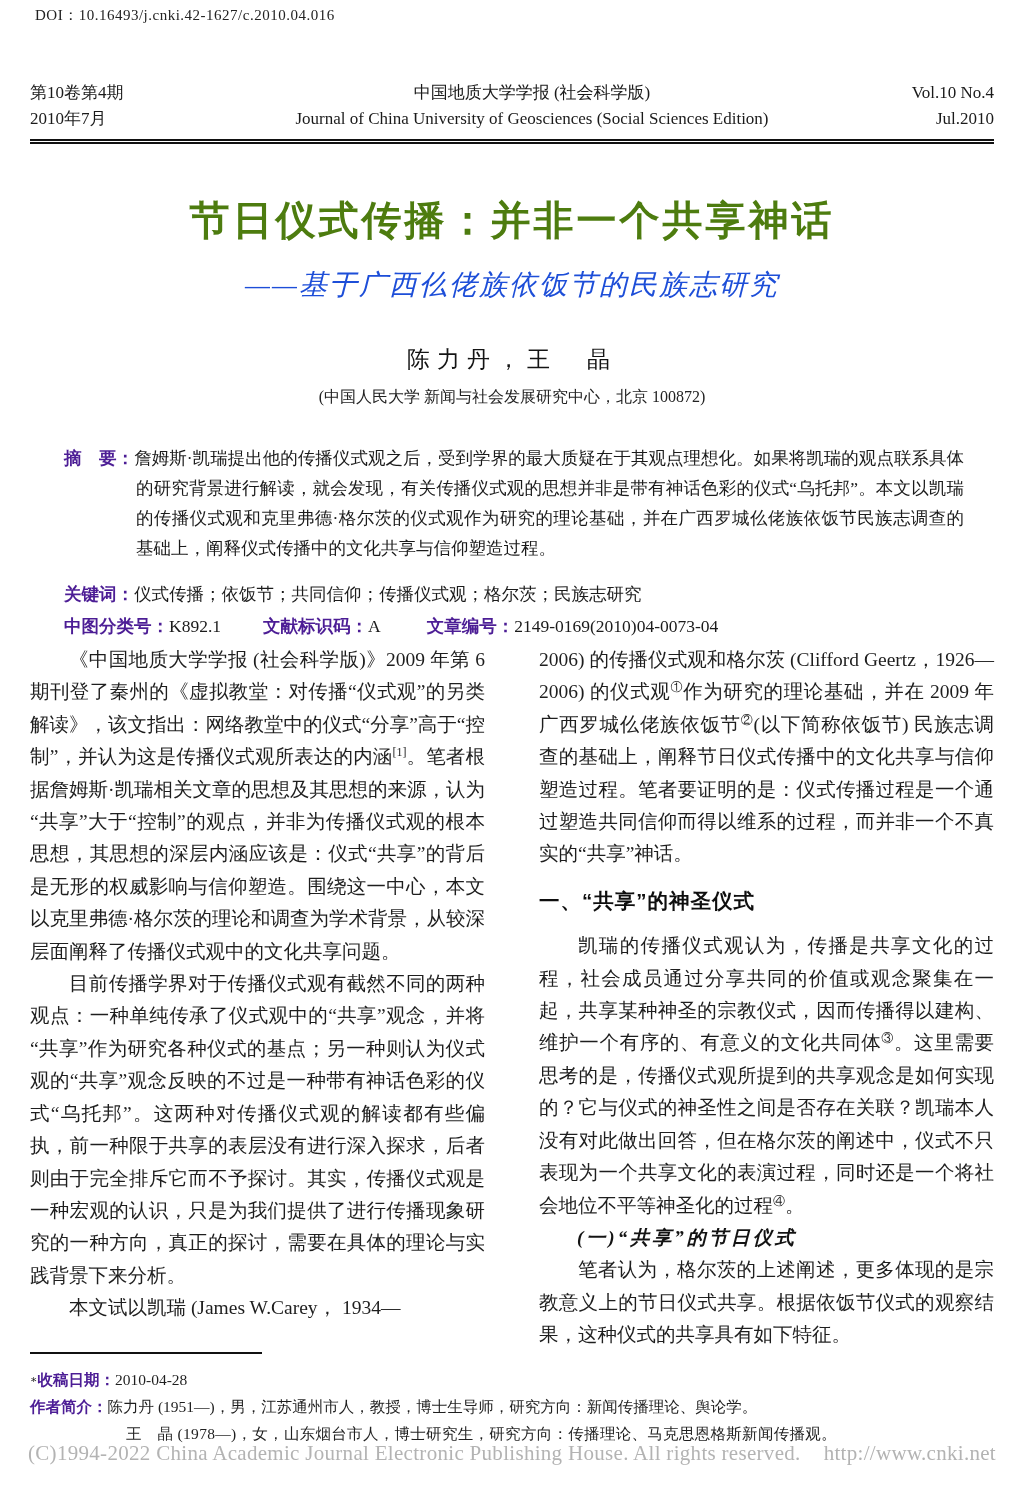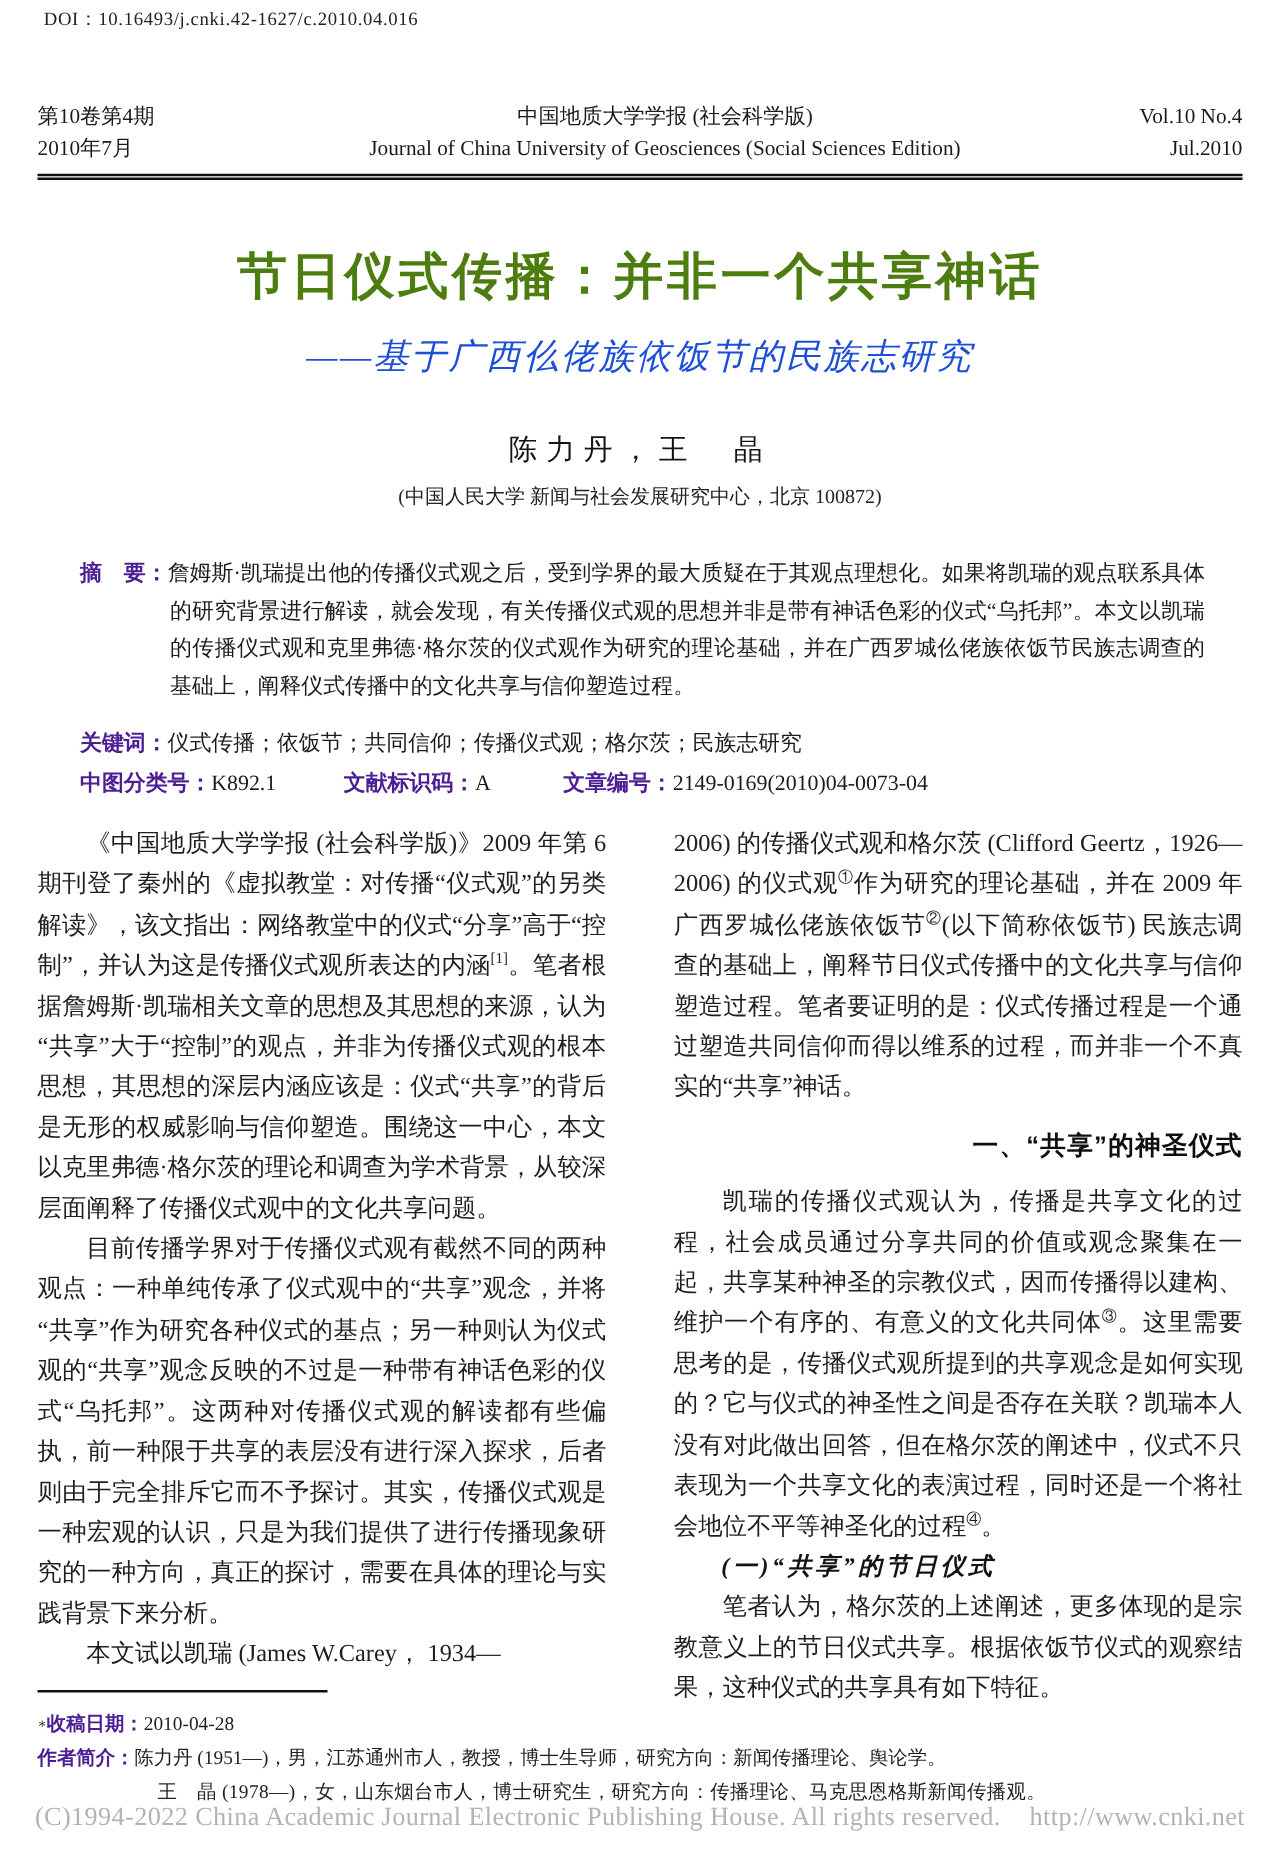--- a/index.html
+++ b/index.html
@@ -31,33 +31,33 @@
     font-style:italic;font-size:28px;letter-spacing:2px;color:#1d4ed8;}
   .authors{position:absolute;top:344px;left:0;width:100%;text-align:center;
     font-size:23px;letter-spacing:7px;color:#141414;}
   .affil{position:absolute;top:387px;left:0;width:100%;text-align:center;font-size:16px;color:#222;}
 
   
   .absblock{position:absolute;top:443px;left:64px;width:900px;font-size:17.5px;line-height:30px;text-align:justify;color:#1b1b1b;}
   .hang{text-indent:-72px;padding-left:72px;}
   .blab{font-family:"Liberation Sans","DejaVu Sans",sans-serif;font-weight:bold;color:#4c1d95;}
   .kwline{margin-top:16px;}
-  .clcline{margin-top:2px;display:flex;gap:12px;}
+  .clcline{margin-top:2px;display:flex;gap:0;}
   .clcline .pair{white-space:nowrap;}
   .clcline .sp1{margin-left:42px;}
   .clcline .sp2{margin-left:46px;}
 
   
-  .bodycols{position:absolute;top:644px;left:30px;width:964px;display:flex;gap:54px;margin-top:16px;}
+  .bodycols{position:absolute;top:644px;left:30px;width:964px;display:flex;gap:54px;}
   .col{width:463px;font-size:19.5px;line-height:32.4px;text-align:justify;color:#1e1e1e;}
   .col p{margin:0;}
   .col p.ind{text-indent:2em;}
   .col sup{font-size:12px;line-height:0;}
   .sec-h{font-family:"Liberation Sans","DejaVu Sans",sans-serif;font-weight:bold;
-    font-size:20.5px;text-align:right;margin:14px 0 13px 0;letter-spacing:1px;color:#0e0e0e;}
+    font-size:20.5px;text-align:left;margin:14px 0 13px 0;letter-spacing:1px;color:#0e0e0e;}
   .sub-h{font-style:italic;font-weight:bold;text-indent:2em;letter-spacing:3px;font-size:19px;line-height:32.4px;color:#131313;}
 
   
   .footnotes{position:absolute;top:1352px;left:30px;width:964px;font-size:15.5px;line-height:27px;color:#1f1f1f;}
   .fnrule{width:232px;border-top:2.5px solid #111;margin-bottom:12px;}
   .fnline{white-space:nowrap;}
   .fnline.second{padding-left:96px;letter-spacing:.3px;}
   .fnmark{font-size:11px;vertical-align:top;}
 
   

